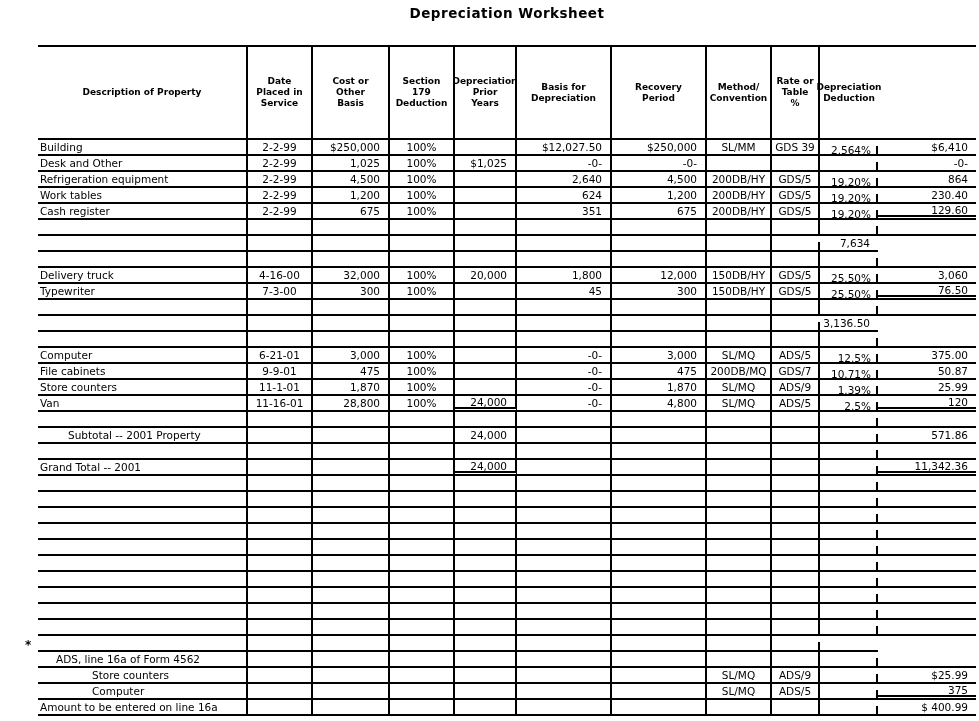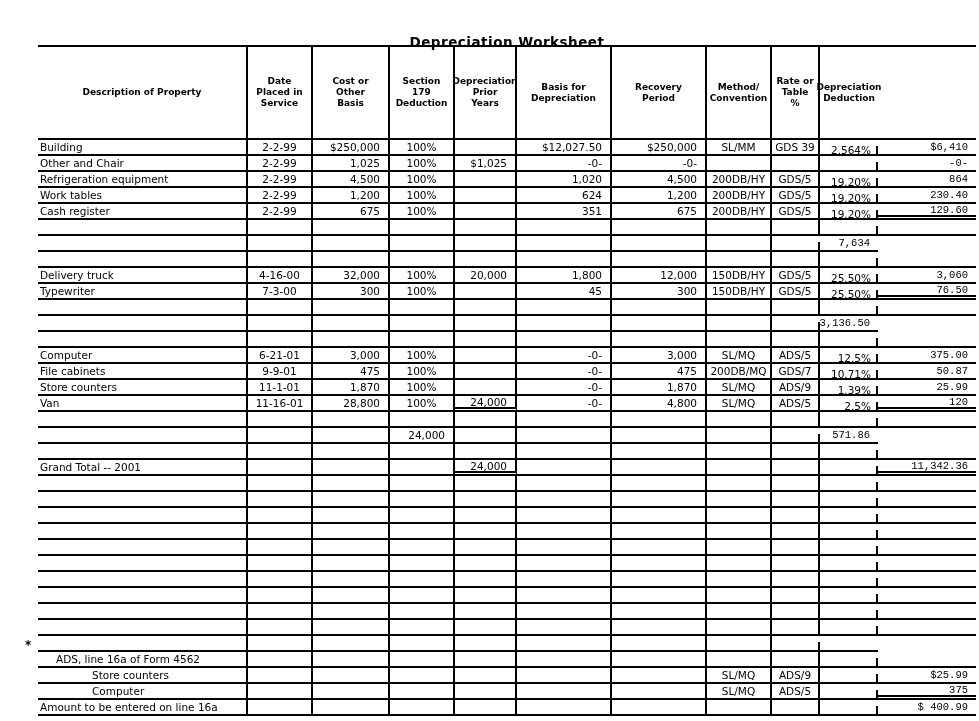--- a/index.html
+++ b/index.html
@@ -3,21 +3,21 @@
 <meta charset="utf-8">
 <style>
   html,body{margin:0;padding:0;background:#fff;}
   body{
     position:relative;
     width:979px;height:721px;
     font-family:"DejaVu Sans",sans-serif;
     color:#000;overflow:hidden;
   }
   .title{
-    position:absolute;left:38px;top:34px;width:938px;
+    position:absolute;left:38px;top:5px;width:938px;
     text-align:center;font-weight:bold;font-size:13.5px;letter-spacing:.5px;
   }
   .footnote-marker{
     position:absolute;left:25px;top:638px;
     font-weight:bold;font-size:12px;
   }
   .table{position:absolute;left:38px;top:45px;width:938px;}
   .thead,.trow{
     display:grid;
     grid-template-columns:210px 65px 77px 65px 62px 95px 95px 65px 48px 58px 98px;
@@ -34,21 +34,21 @@
   }
   .hcell.c10{border-right:none;}
   .trow{height:16px;box-sizing:border-box;}
   .cell{
     box-sizing:border-box;
     border-right:2px solid #000;border-bottom:2px solid #000;
     font-size:10.5px;line-height:12px;
     display:flex;align-items:center;
     white-space:nowrap;overflow:hidden;
   }
-  .cell.c10{border-right:none;font-family:Liberation Mono, monospace;}
+  .cell.c10{border-right:none;}
   .cell.dbl{border-bottom:5px double #000;}
   
   .cell.c0{justify-content:flex-start;padding-left:2px;}
   .cell.c1,.cell.c3,.cell.c7,.cell.c8{justify-content:center;}
   .cell.c2,.cell.c4,.cell.c5,.cell.c6,.cell.c10{justify-content:flex-end;padding-right:8px;}
   .cell.c9{justify-content:flex-end;padding-right:5px;margin-top:6px;}
   
   .cell.ind1{padding-left:30px;}
   .cell.ind2{padding-left:9px;}
   .cell.ind3{padding-left:18px;}
@@ -94,39 +94,39 @@
         <div class="cell c3">100%</div>
         <div class="cell c4"></div>
         <div class="cell c5">$12,027.50</div>
         <div class="cell c6">$250,000</div>
         <div class="cell c7">SL/MM</div>
         <div class="cell c8">GDS 39</div>
         <div class="cell c9">2.564%</div>
         <div class="cell c10">$6,410</div>
       </div>
       <div class="trow">
-        <div class="cell c0">Other and Chair</div>
+        <div class="cell c0">Desk and Other</div>
         <div class="cell c1">2-2-99</div>
         <div class="cell c2">1,025</div>
         <div class="cell c3">100%</div>
         <div class="cell c4">$1,025</div>
         <div class="cell c5">-0-</div>
         <div class="cell c6">-0-</div>
         <div class="cell c7"></div>
         <div class="cell c8"></div>
         <div class="cell c9"></div>
         <div class="cell c10">-0-</div>
       </div>
       <div class="trow">
         <div class="cell c0">Refrigeration equipment</div>
         <div class="cell c1">2-2-99</div>
         <div class="cell c2">4,500</div>
         <div class="cell c3">100%</div>
         <div class="cell c4"></div>
-        <div class="cell c5">1,020</div>
+        <div class="cell c5">2,640</div>
         <div class="cell c6">4,500</div>
         <div class="cell c7">200DB/HY</div>
         <div class="cell c8">GDS/5</div>
         <div class="cell c9">19.20%</div>
         <div class="cell c10">864</div>
       </div>
       <div class="trow">
         <div class="cell c0">Work tables</div>
         <div class="cell c1">2-2-99</div>
         <div class="cell c2">1,200</div>
@@ -313,20 +313,21 @@
         <div class="cell c3"></div>
         <div class="cell c4"></div>
         <div class="cell c5"></div>
         <div class="cell c6"></div>
         <div class="cell c7"></div>
         <div class="cell c8"></div>
         <div class="cell c9"></div>
         <div class="cell c10"></div>
       </div>
       <div class="trow">
+        <div class="cell c0 ind1">Subtotal -- 2001 Property</div>
         <div class="cell c1"></div>
         <div class="cell c2"></div>
         <div class="cell c3"></div>
         <div class="cell c4">24,000</div>
         <div class="cell c5"></div>
         <div class="cell c6"></div>
         <div class="cell c7"></div>
         <div class="cell c8"></div>
         <div class="cell c9"></div>
         <div class="cell c10">571.86</div>

